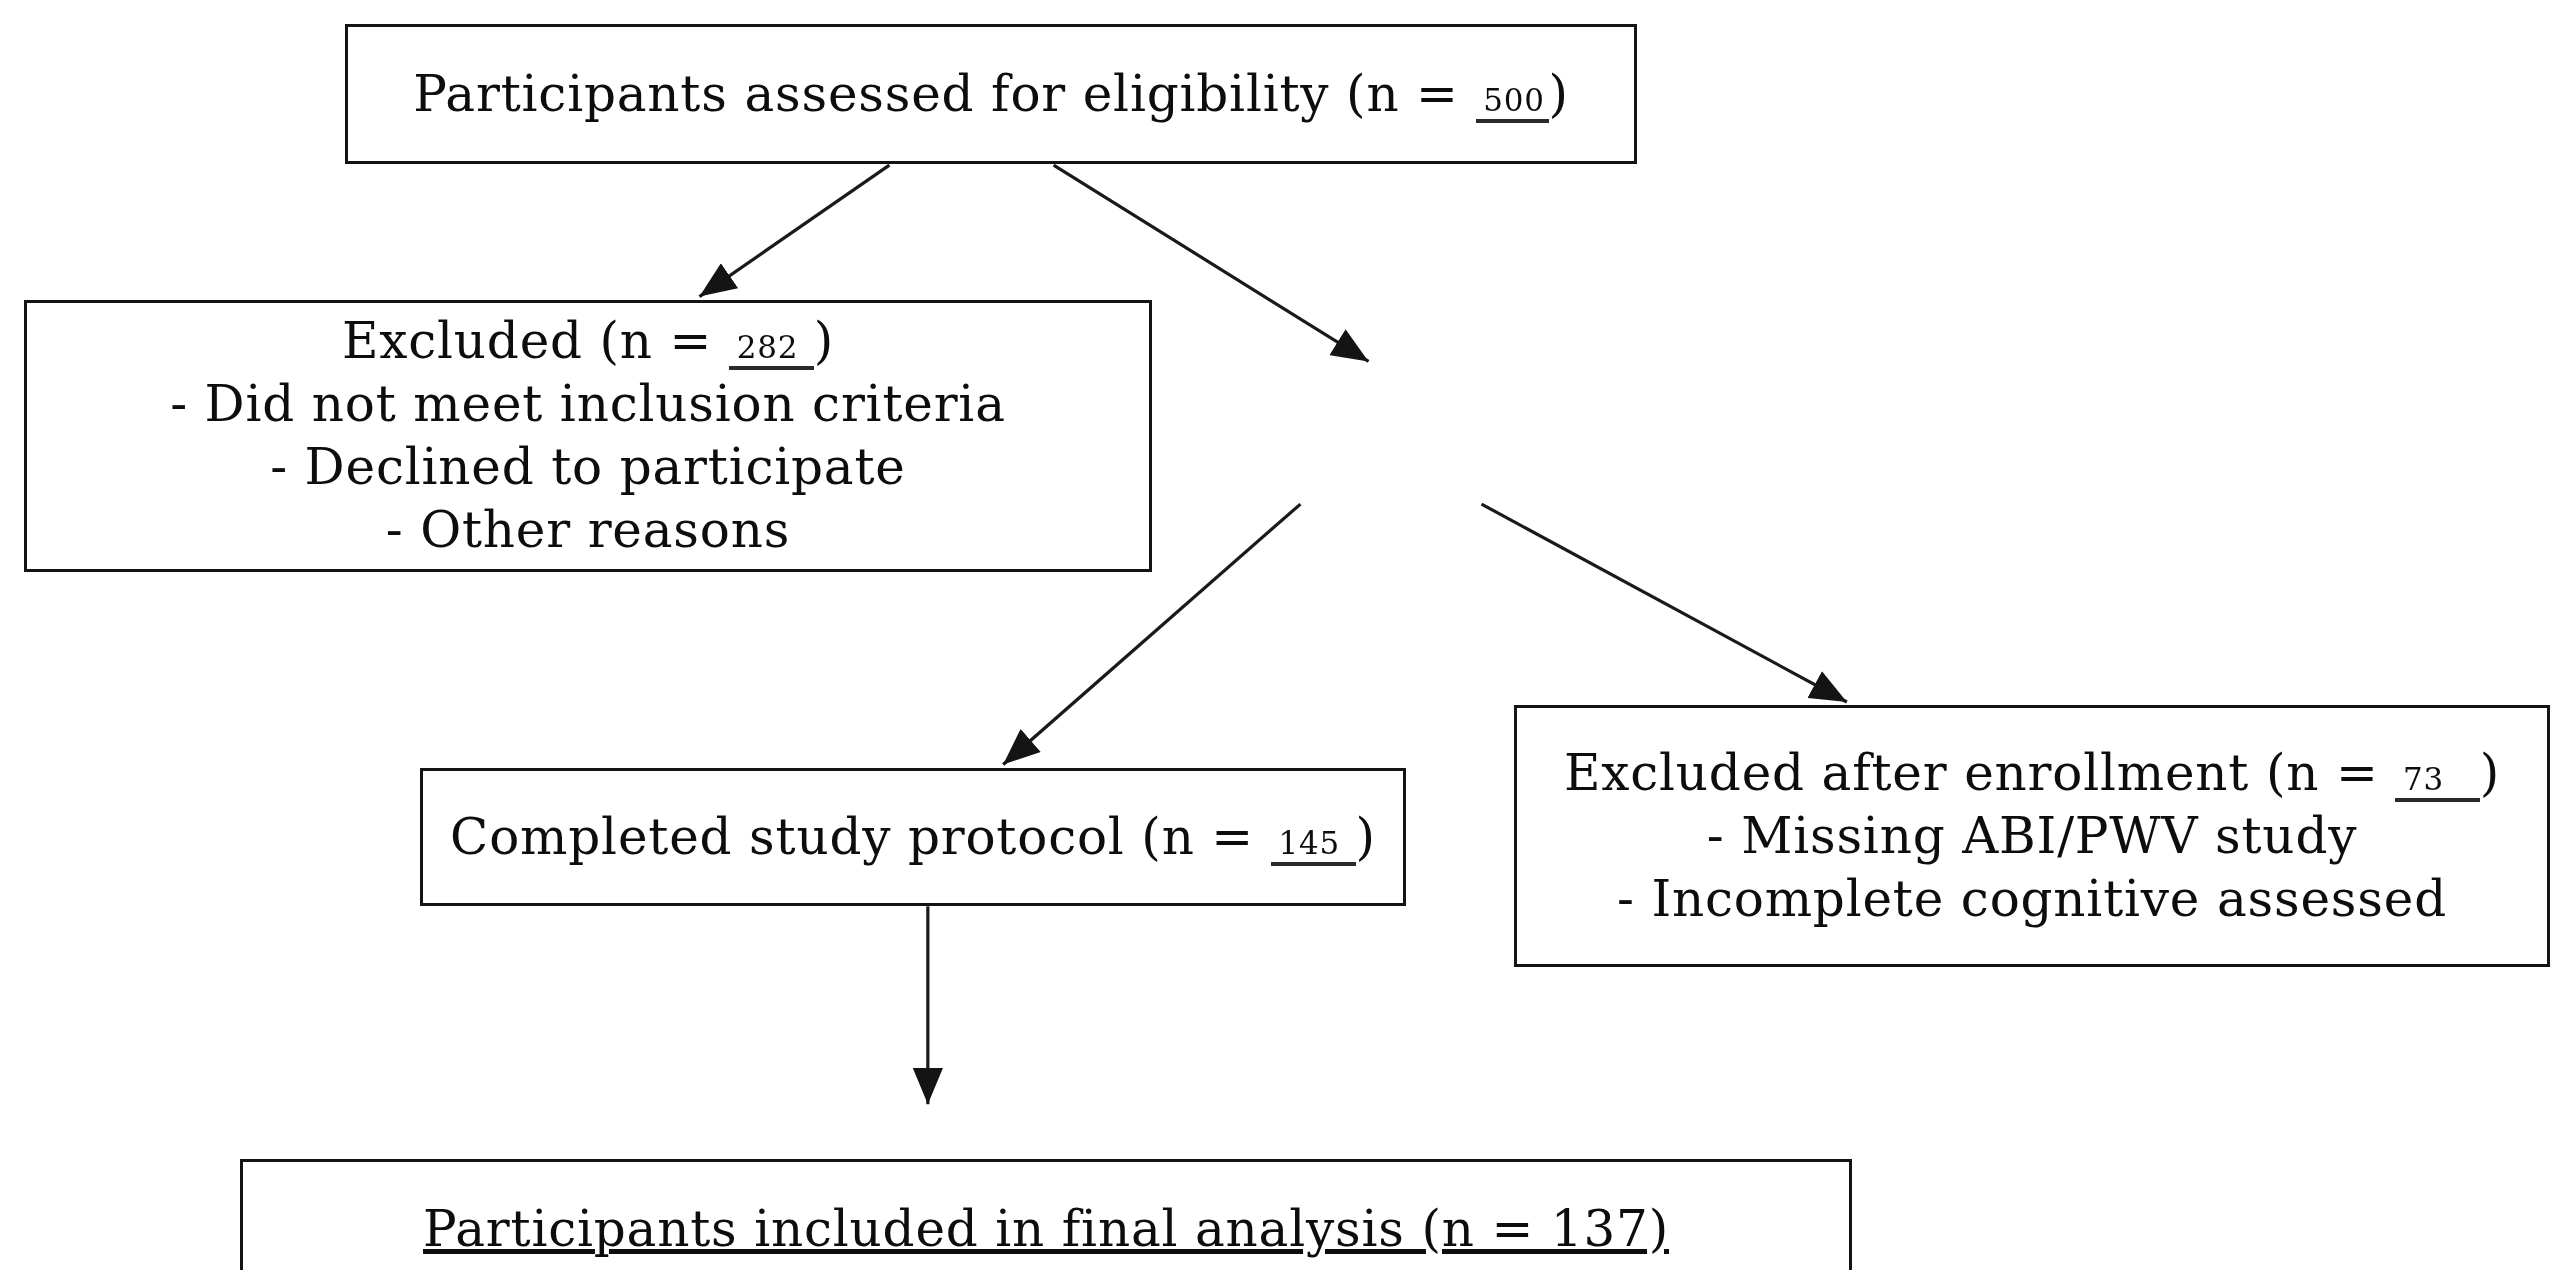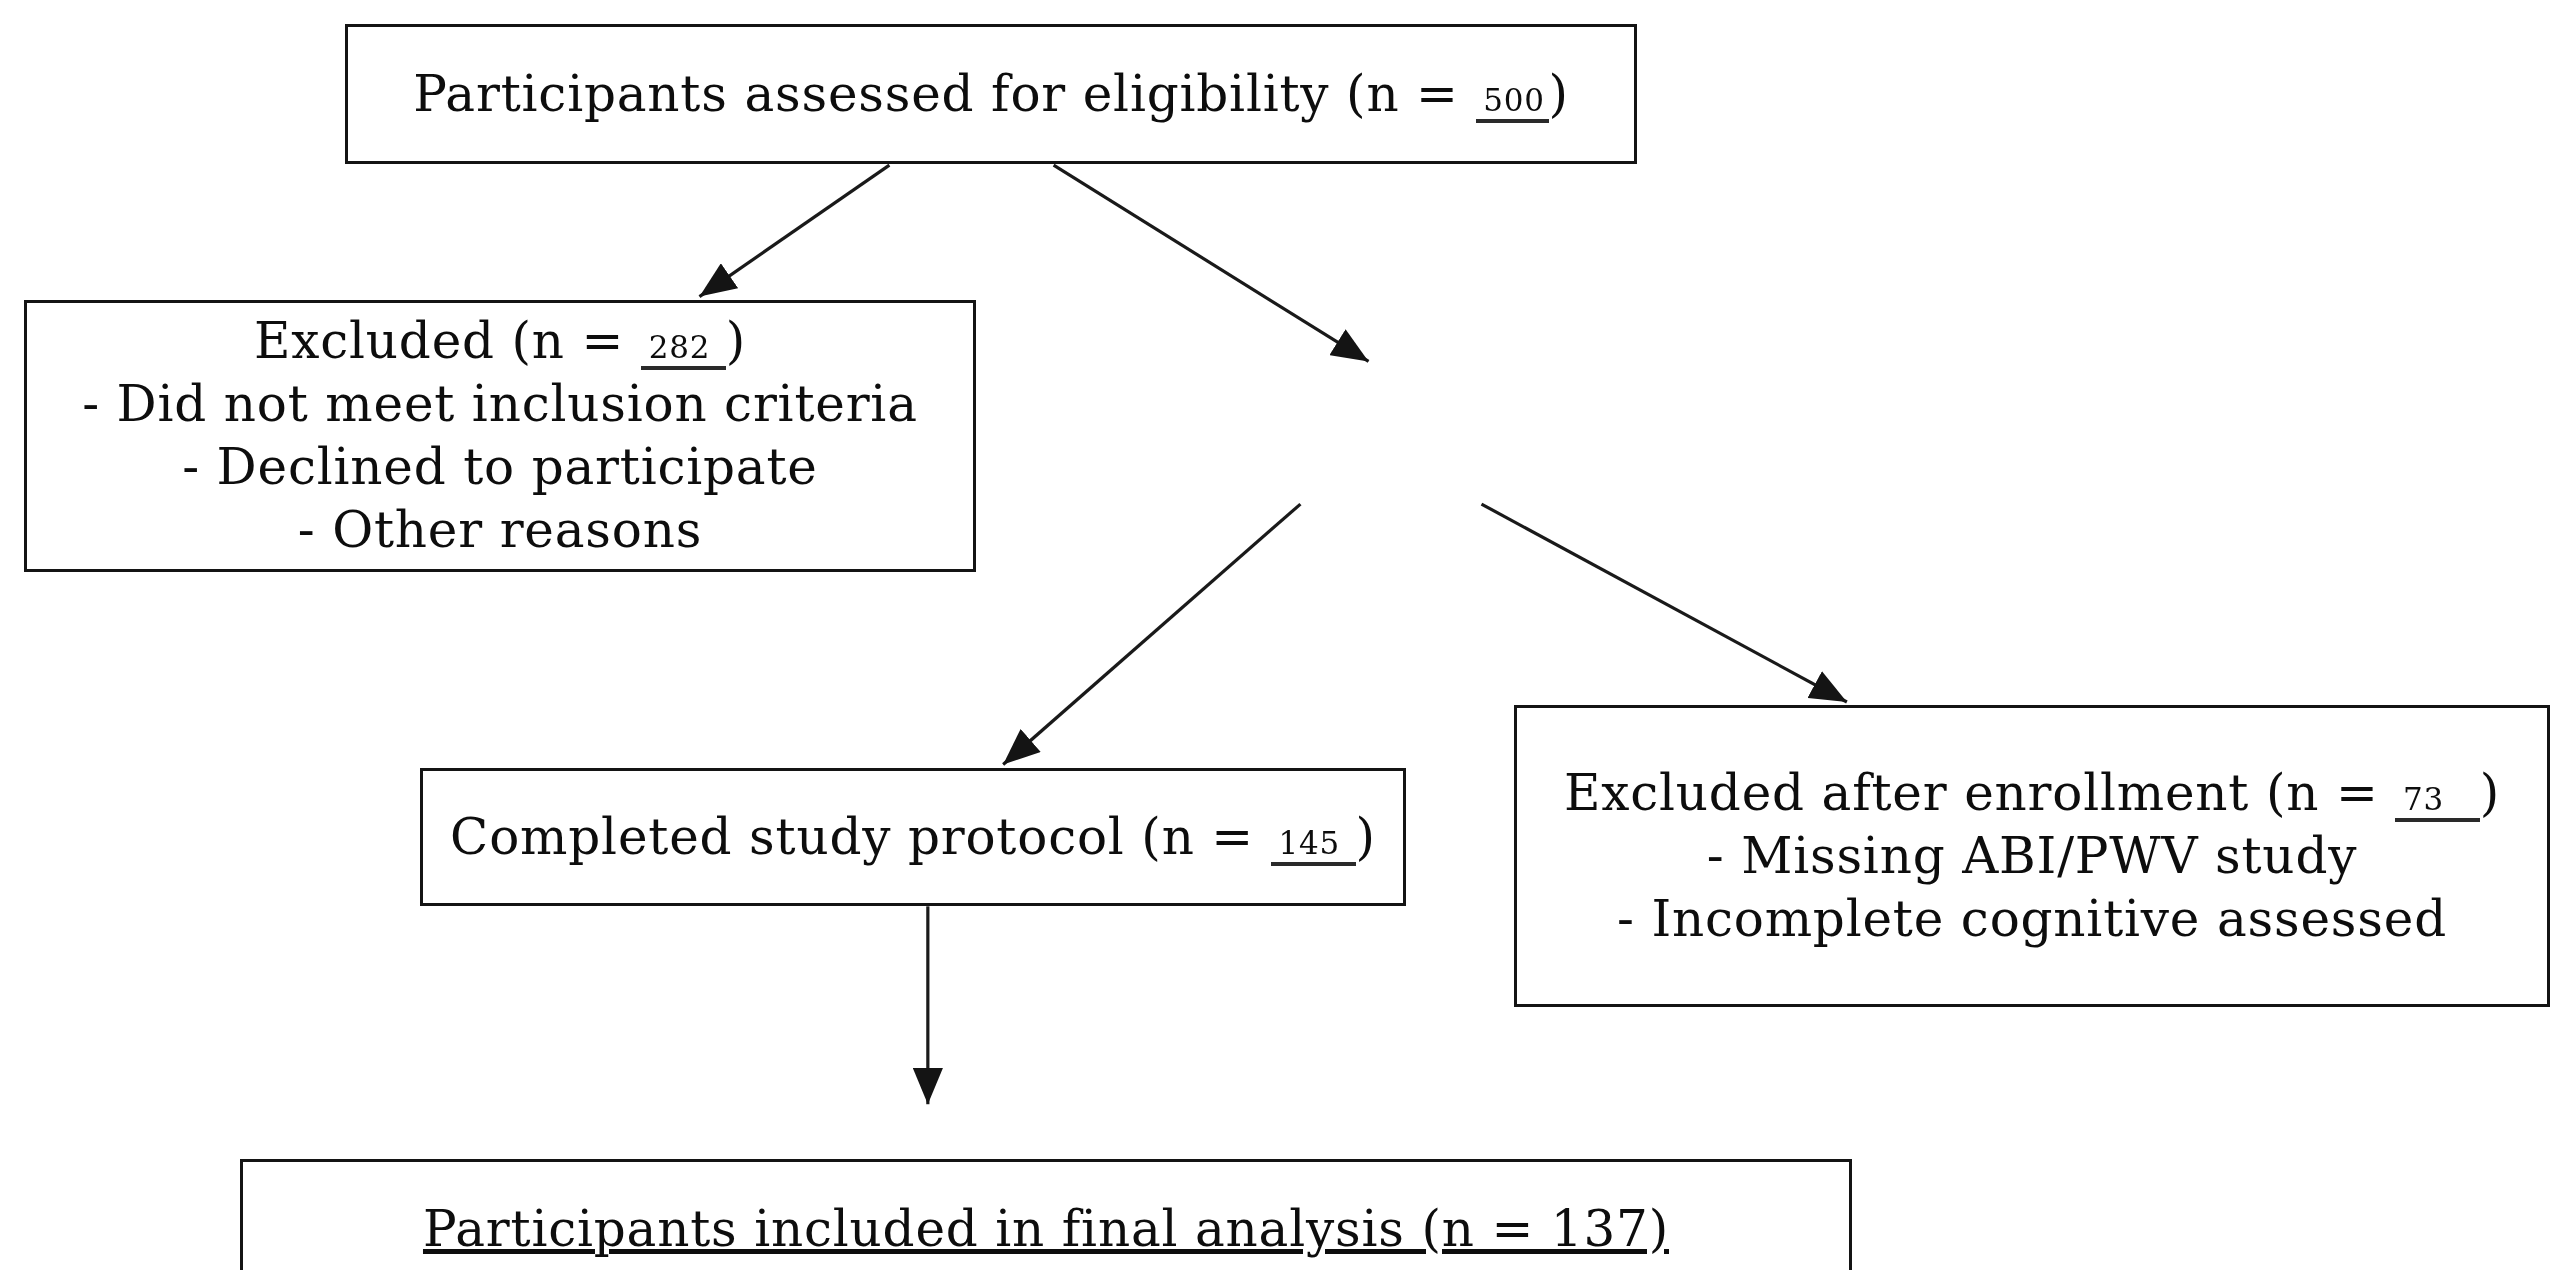--- a/index.html
+++ b/index.html
@@ -44,23 +44,23 @@
     display: inline-block;
     font-size: 0.62em;
     line-height: 1;
     border-bottom: 4px solid #2a2a2a;
     padding: 0 0.5em 0.10em 0.25em;
     vertical-align: baseline;
   }
   .blank.tight { padding-right: 0.12em; }
   .blank.wide  { padding-right: 1.15em; }
   #box-assessed  { left: 345px;  top: 24px;   width: 1292px; height: 140px; }
-  #box-excl-pre  { left: 24px;   top: 300px;  width: 952px; height: 272px; }
+  #box-excl-pre  { left: 24px;   top: 300px;  width: 1128px; height: 272px; }
   #box-eligible  { left: 1044px; top: 365px;  width: 875px; height: 139px; }
-  #box-excl-post { left: 1514px; top: 705px;  width: 1036px; height: 302px; }
+  #box-excl-post { left: 1514px; top: 705px;  width: 1036px; height: 262px; }
   #box-completed { left: 420px;  top: 768px;  width: 986px; height: 138px; }
   #box-final     { left: 240px;  top: 1159px; width: 1612px; height: 140px; text-decoration: underline; }
 </style>
 </head>
 <body>
 
 <div id="canvas">
 
   <svg id="arrow-layer" viewBox="0 0 3215 1586" xmlns="http://www.w3.org/2000/svg">
     <defs>

